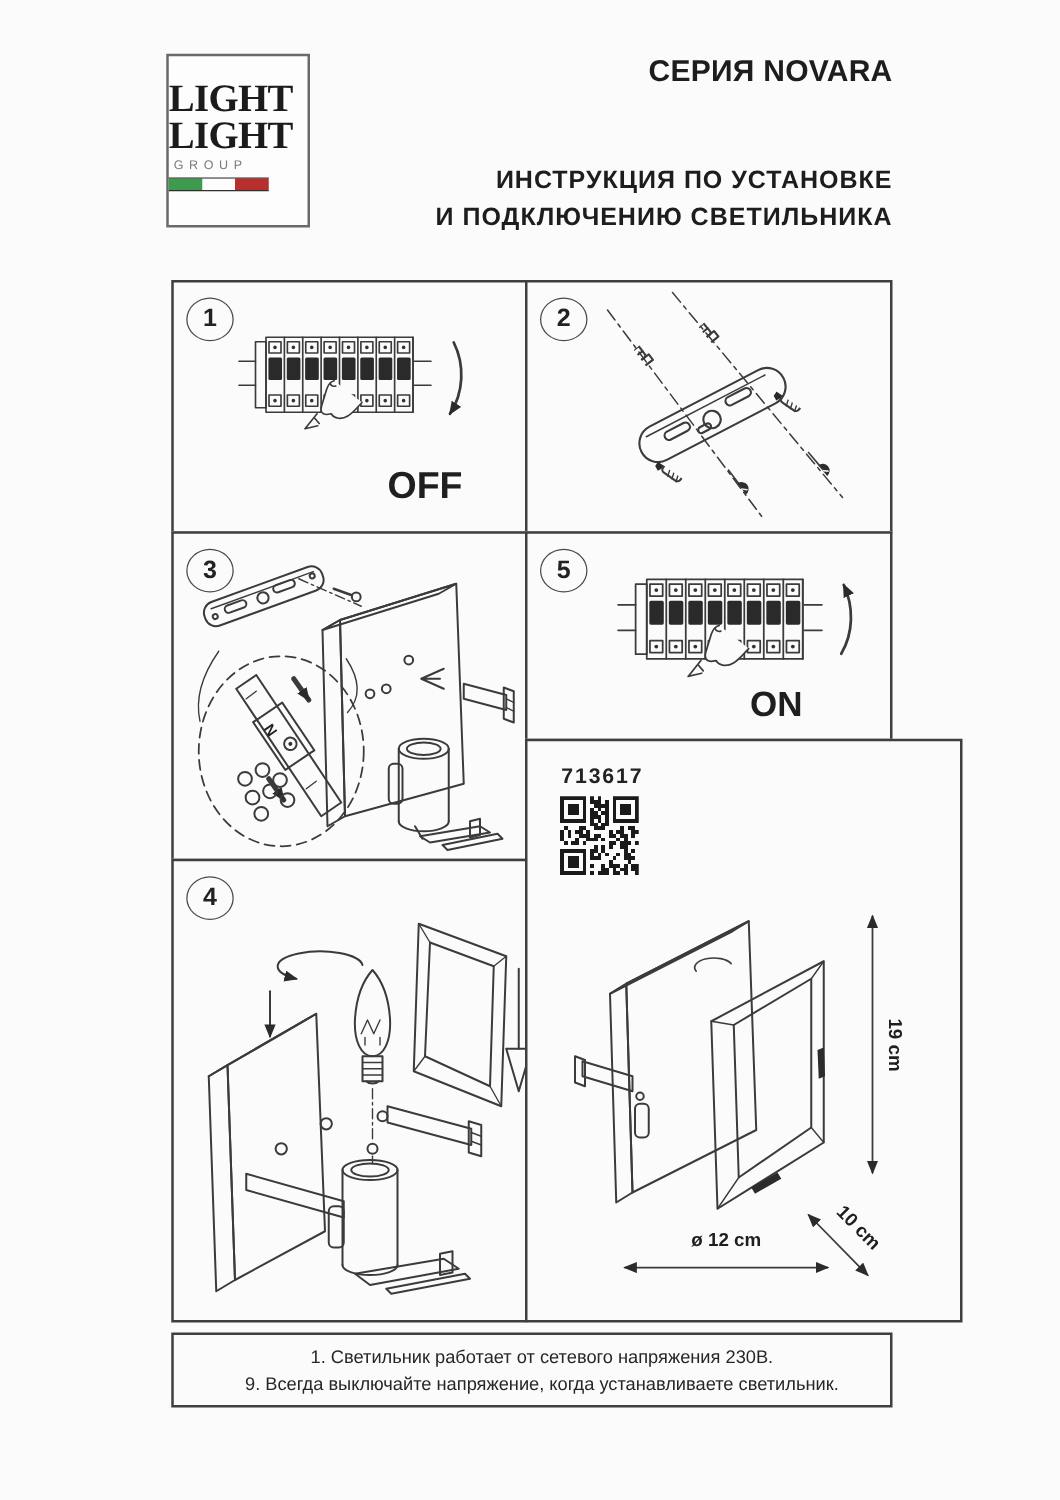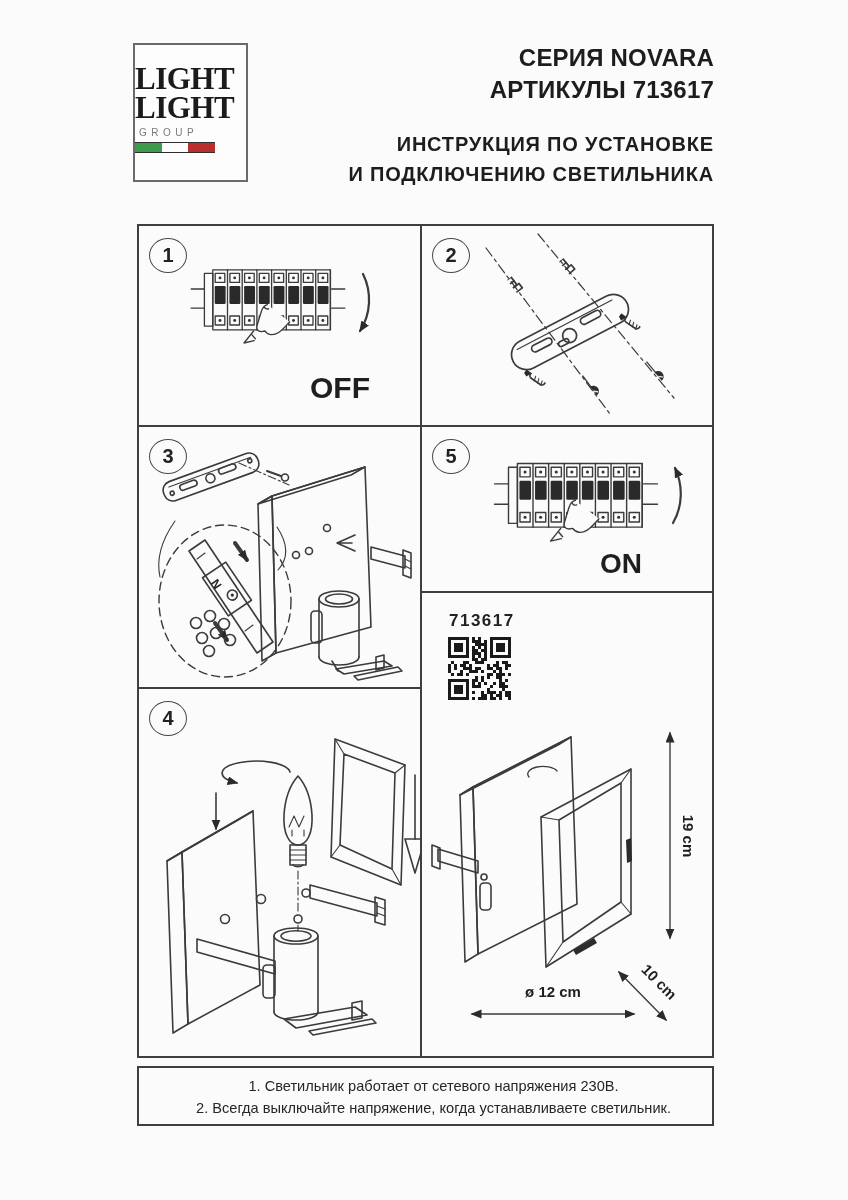--- a/index.html
+++ b/index.html
@@ -92,21 +92,20 @@
     <div class="logo-word">LIGHT</div>
     <div class="logo-word">LIGHT</div>
     <div id="logo-group">GROUP</div>
     <div id="logo-flag">
       <span style="width: 27px; background-color: rgb(62, 154, 77);"></span>
       <span style="width: 26px; background-color: rgb(253, 253, 253);"></span>
       <span style="width: 27px; background-color: rgb(184, 47, 46);"></span>
     </div>
   </div>
   <div class="hline hseries" style="top:44px">СЕРИЯ NOVARA</div>
-  <div class="hline hseries" style="top:76px">АРТИКУЛЫ 713617</div>
   <div class="hline htitle" style="top:133px">ИНСТРУКЦИЯ ПО УСТАНОВКЕ</div>
   <div class="hline htitle" style="top:163px">И ПОДКЛЮЧЕНИЮ СВЕТИЛЬНИКА</div>
 
   <div class="panel" style="left:137px;top:224px;width:285px;height:203px">
     <svg class="dsvg" viewBox="0 0 281 199">
       <g stroke="#3b3b3b" fill="none" stroke-width="2" stroke-linecap="round">
         <use href="#breaker" x="51" y="33" width="156" height="114"></use>
         <path d="M224,48 C233,66 232,88 221,105" marker-end="url(#mA)" stroke-width="2.2"></path>
       </g>
       <text x="171" y="172" font-size="30" font-weight="bold">OFF</text>
@@ -278,21 +277,21 @@
           <path d="M205,65 L256,84 L253,180 L201,156 Z"></path>
           <path d="M196,50 L205,65 M266,76 L256,84 M262,196 L253,180 M192,168 L201,156" stroke-width="1.1"></path>
         </g>
         <path d="M276,86 V150"></path>
         <polygon points="266,150 286,150 276,184"></polygon>
       </g>
     </svg>
     <div class="stepnum">4</div>
   </div>
 
-  <div class="panel" style="left:420px;top:591px;width:294px;height:467px">
+  <div class="panel" style="left:420px;top:591px;width:350px;height:467px">
     <div id="article-label">713617</div>
     <div id="qr-box"><svg width="63" height="63" shape-rendering="crispEdges">
           <rect x="0" y="0" width="3" height="3" fill="#1a1a1a"></rect>
           <rect x="3" y="0" width="3" height="3" fill="#1a1a1a"></rect>
           <rect x="6" y="0" width="3" height="3" fill="#1a1a1a"></rect>
           <rect x="9" y="0" width="3" height="3" fill="#1a1a1a"></rect>
           <rect x="12" y="0" width="3" height="3" fill="#1a1a1a"></rect>
           <rect x="15" y="0" width="3" height="3" fill="#1a1a1a"></rect>
           <rect x="18" y="0" width="3" height="3" fill="#1a1a1a"></rect>
           <rect x="24" y="0" width="3" height="3" fill="#1a1a1a"></rect>
@@ -543,16 +542,16 @@
       </g>
       <g transform="translate(237,389) rotate(45)">
         <text y="5" text-anchor="middle" font-size="15" font-weight="bold">10 cm</text>
       </g>
       <text x="131" y="404" text-anchor="middle" font-size="15" font-weight="bold">ø 12 cm</text>
     </svg>
   </div>
 
   <div id="notes-box">
     <div class="note-line">1. Светильник работает от сетевого напряжения 230В.</div>
-    <div class="note-line">2. Всегда выключайте напряжение, когда устанавливаете светильник.</div>
+    <div class="note-line">9. Всегда выключайте напряжение, когда устанавливаете светильник.</div>
   </div>
 
 </div>
 
 </body></html>

